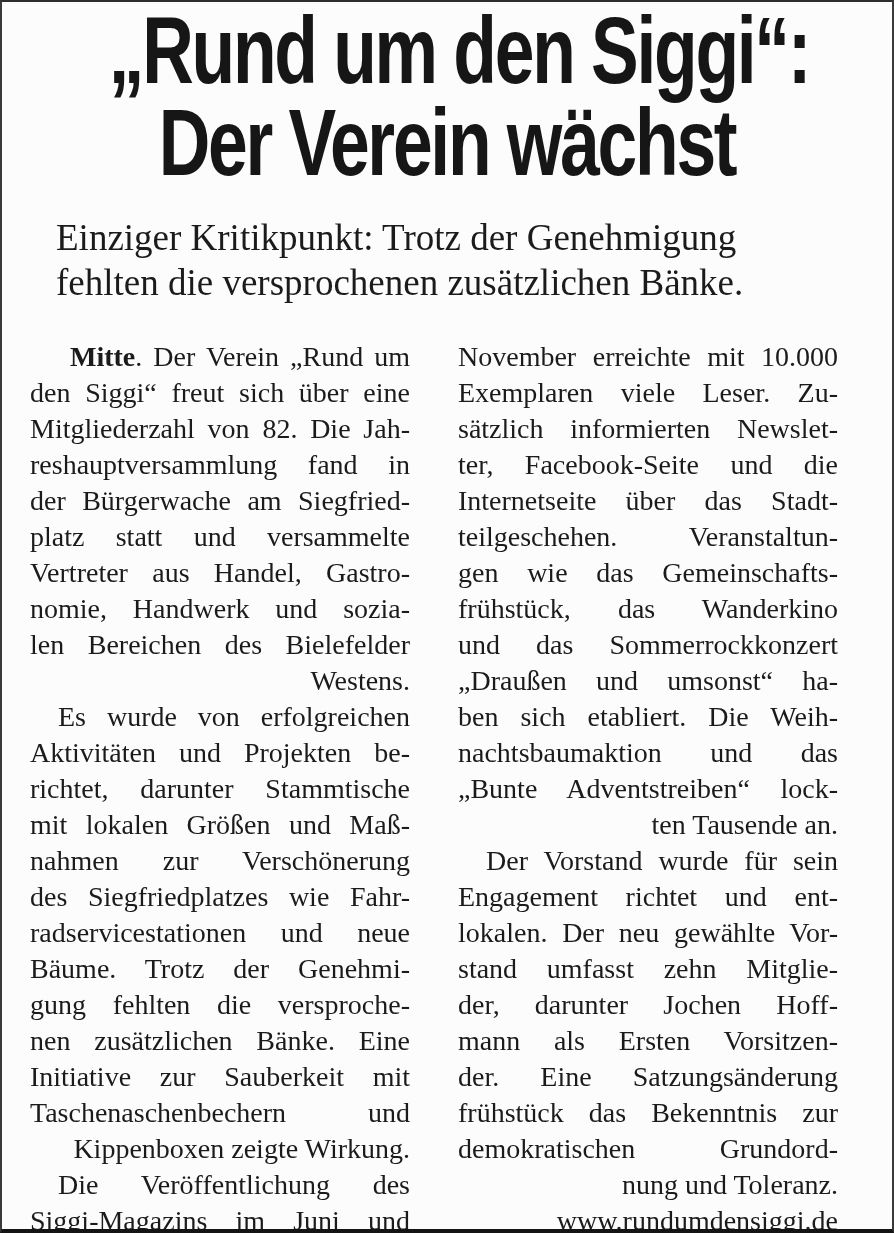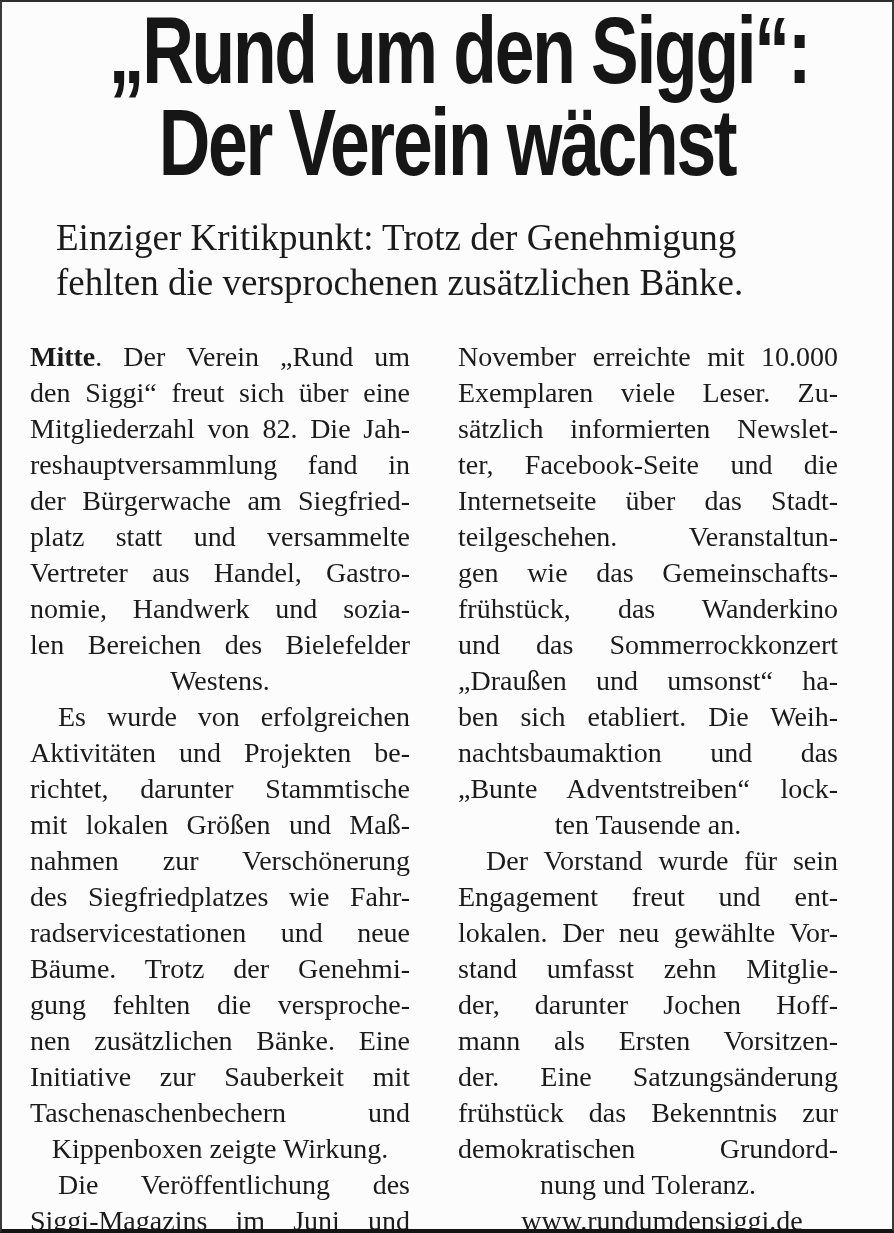--- a/index.html
+++ b/index.html
@@ -48,30 +48,30 @@
     gap:48px;
   }
   .col{
     width:380px;
     font-size:28px;
     line-height:36px;
   }
   .line{
     height:36px;
     overflow:hidden;
-    text-align:center;
+    text-align:right;
   }
   .line.j{
     text-align:justify;
     text-align-last:justify;
   }
   .line.ind{
     text-indent:28px;
   }
-  .line b{font-weight:bold;}
+  .line b{font-weight:bold;margin-left:40px;}
 </style>
 </head>
 <body>
 
 <div class="page">
 
   <h1 class="headline">
     <span class="hl">„Rund um den Siggi“:</span>
     <span class="hl">Der Verein wächst</span>
   </h1>
@@ -118,21 +118,21 @@
         <div class="line j">teilgeschehen. Veranstaltun-</div>
         <div class="line j">gen wie das Gemeinschafts-</div>
         <div class="line j">frühstück, das Wanderkino</div>
         <div class="line j">und das Sommerrockkonzert</div>
         <div class="line j">„Draußen und umsonst“ ha-</div>
         <div class="line j">ben sich etabliert. Die Weih-</div>
         <div class="line j">nachtsbaumaktion und das</div>
         <div class="line j">„Bunte Adventstreiben“ lock-</div>
         <div class="line">ten Tausende an.</div>
         <div class="line j ind">Der Vorstand wurde für sein</div>
-        <div class="line j">Engagement freut und ent-</div>
+        <div class="line j">Engagement richtet und ent-</div>
         <div class="line j">lokalen. Der neu gewählte Vor-</div>
         <div class="line j">stand umfasst zehn Mitglie-</div>
         <div class="line j">der, darunter Jochen Hoff-</div>
         <div class="line j">mann als Ersten Vorsitzen-</div>
         <div class="line j">der. Eine Satzungsänderung</div>
         <div class="line j">frühstück das Bekenntnis zur</div>
         <div class="line j">demokratischen Grundord-</div>
         <div class="line">nung und Toleranz.</div>
         <div class="line ind">www.rundumdensiggi.de</div>
       </div>

